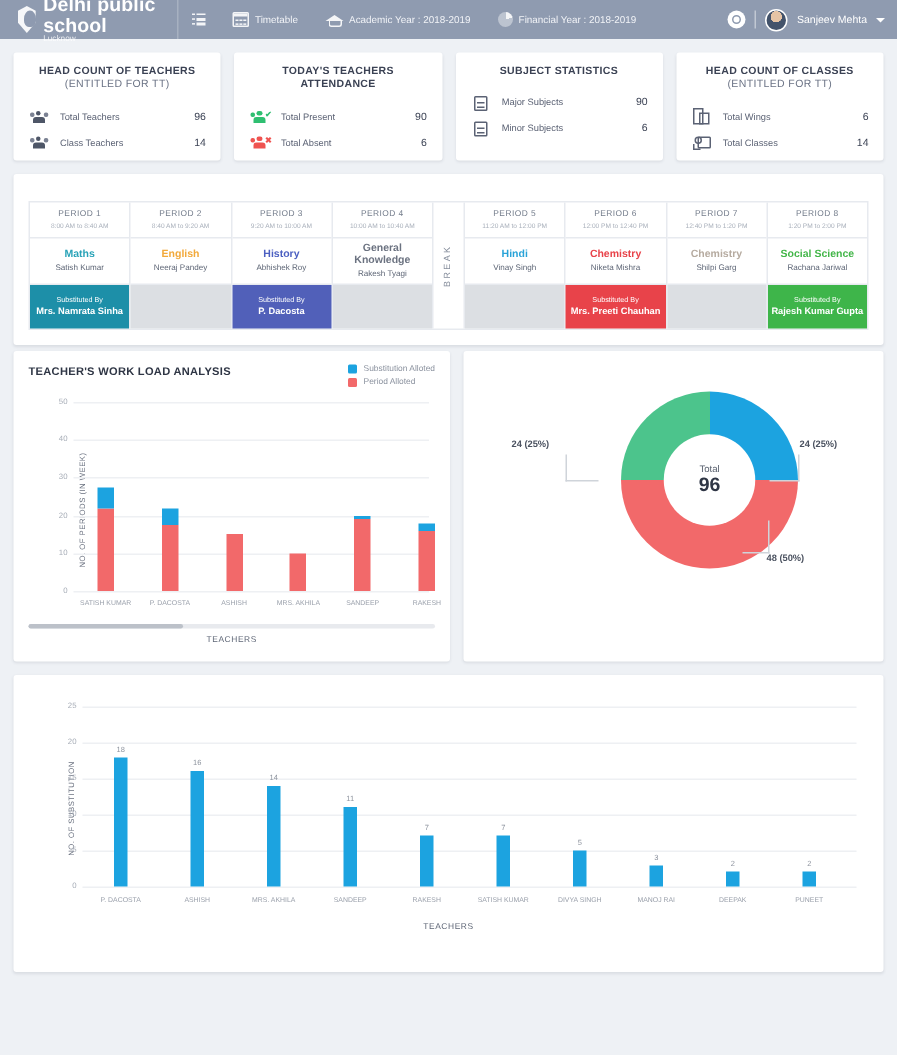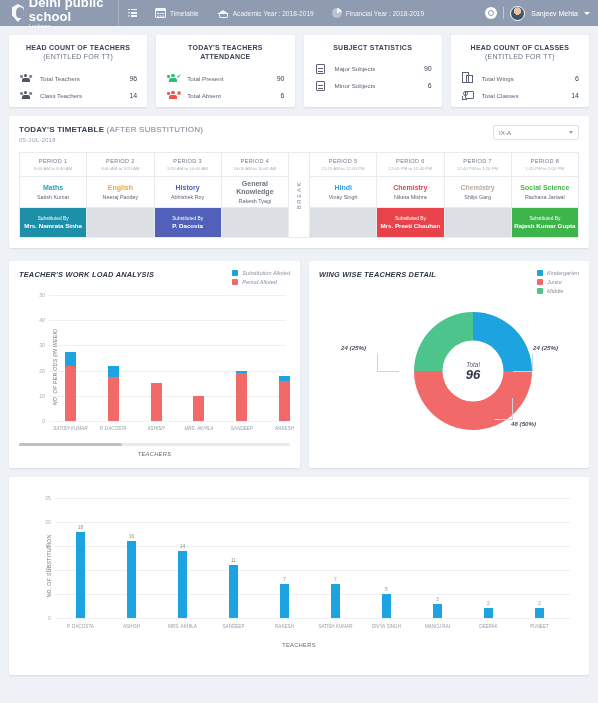--- a/index.html
+++ b/index.html
@@ -143,21 +143,21 @@
     justify-content: center; border-bottom: 1px solid #e7eaef; padding: 0 2px; }
   .tt-subj { font-size: 7px; font-weight: bold; text-align: center; line-height: 1.15; }
   .tt-teacher { font-size: 5.4px; color: #5e6676; margin-top: 2.5px; text-align: center; }
   .tt-c-sub { height: 29px; display: flex; flex-direction: column; align-items: center;
     justify-content: center; padding: 0 2px; background: #dcdfe3; }
   .tt-c-sub.filled { color: #fff; }
   .tt-sub-lbl { font-size: 4.8px; }
   .tt-sub-name { font-size: 6.2px; font-weight: bold; text-align: center; line-height: 1.2; margin-top: 1px; }
 
   
-  .chart-row { display: flex; gap: 9px; margin-top: 13px; font-style: italic; }
+  .chart-row { display: flex; gap: 9px; margin-top: 4px; }
   .chart-card { padding: 9px 10px 8px 10px; }
   .c-left { width: 291px; height: 207px; }
   .c-right { width: 280px; height: 207px; }
   .chart-head { display: flex; justify-content: space-between; align-items: flex-start; }
   .chart-title { font-size: 7.4px; font-weight: bold; color: #2f3645; letter-spacing: .2px; }
   .chart-title .light { font-weight: normal; color: #7a8290; }
   .legend { display: flex; flex-direction: column; gap: 3px; }
   .lg-item { display: flex; align-items: center; gap: 4px; font-size: 5.6px; color: #8a919e; }
   .lg-sw { width: 6px; height: 6px; border-radius: 1px; }
 
@@ -338,33 +338,20 @@
               </span>
             </span>
           <span class="kpi-label">Total Classes</span>
           <span class="kpi-val">14</span>
         </div>
       </div>
     </div>
   </div>
 
   <div class="card tt-card">
-    <div class="tt-head">
-      <div>
-        <div class="tt-title">
-          <span>TODAY'S TIMETABLE</span>
-          <span class="light">(AFTER SUBSTITUTION)</span>
-        </div>
-        <div class="tt-date">05-JUL-2018</div>
-      </div>
-      <div class="tt-select">
-        <span>IX-A</span>
-        <span class="caret-sm"></span>
-      </div>
-    </div>
 
     <div class="tt-grid">
       <div class="tt-half" id="tt-left">
           <div class="tt-col">
             <div class="tt-c-period">
               <div class="tt-p-name">PERIOD 1</div>
               <div class="tt-p-time">8:00 AM to 8:40 AM</div>
             </div>
             <div class="tt-c-subj">
               <div class="tt-subj" style="color: rgb(41, 163, 184);">Maths</div>
@@ -531,37 +518,20 @@
             <div class="xtick" style="left: 213.583px; width: 44px; top: 131px;">RAKESH</div>
           </div>
       </div>
       <div class="hscroll">
           <i></i>
         </div>
       <div class="xaxis-title" style="margin-top:5px">TEACHERS</div>
     </div>
 
     <div class="card chart-card c-right">
-      <div class="chart-head">
-        <div class="chart-title">WING WISE TEACHERS DETAIL</div>
-        <div class="legend">
-          <div class="lg-item">
-            <span class="lg-sw" id="lg-k" style="background: rgb(28, 163, 224);"></span>
-            <span>Kindergarten</span>
-          </div>
-          <div class="lg-item">
-            <span class="lg-sw" id="lg-j" style="background: rgb(242, 105, 106);"></span>
-            <span>Junior</span>
-          </div>
-          <div class="lg-item">
-            <span class="lg-sw" id="lg-m" style="background: rgb(76, 196, 140);"></span>
-            <span>Middle</span>
-          </div>
-        </div>
-      </div>
       <div class="donut-wrap">
         <div class="donut" id="donut" style="background: conic-gradient(rgb(28, 163, 224) 0deg, rgb(28, 163, 224) 90deg, rgb(242, 105, 106) 90deg, rgb(242, 105, 106) 270deg, rgb(76, 196, 140) 270deg, rgb(76, 196, 140) 360deg);">
           <div class="donut-hole">
             <div class="donut-tot-lbl">Total</div>
             <div class="donut-tot-val">96</div>
           </div>
         </div>
         <div class="d-lbl" style="left:214px; top:46px;">
           <span style="font-weight:bold">24 (25%)</span>
         </div>

